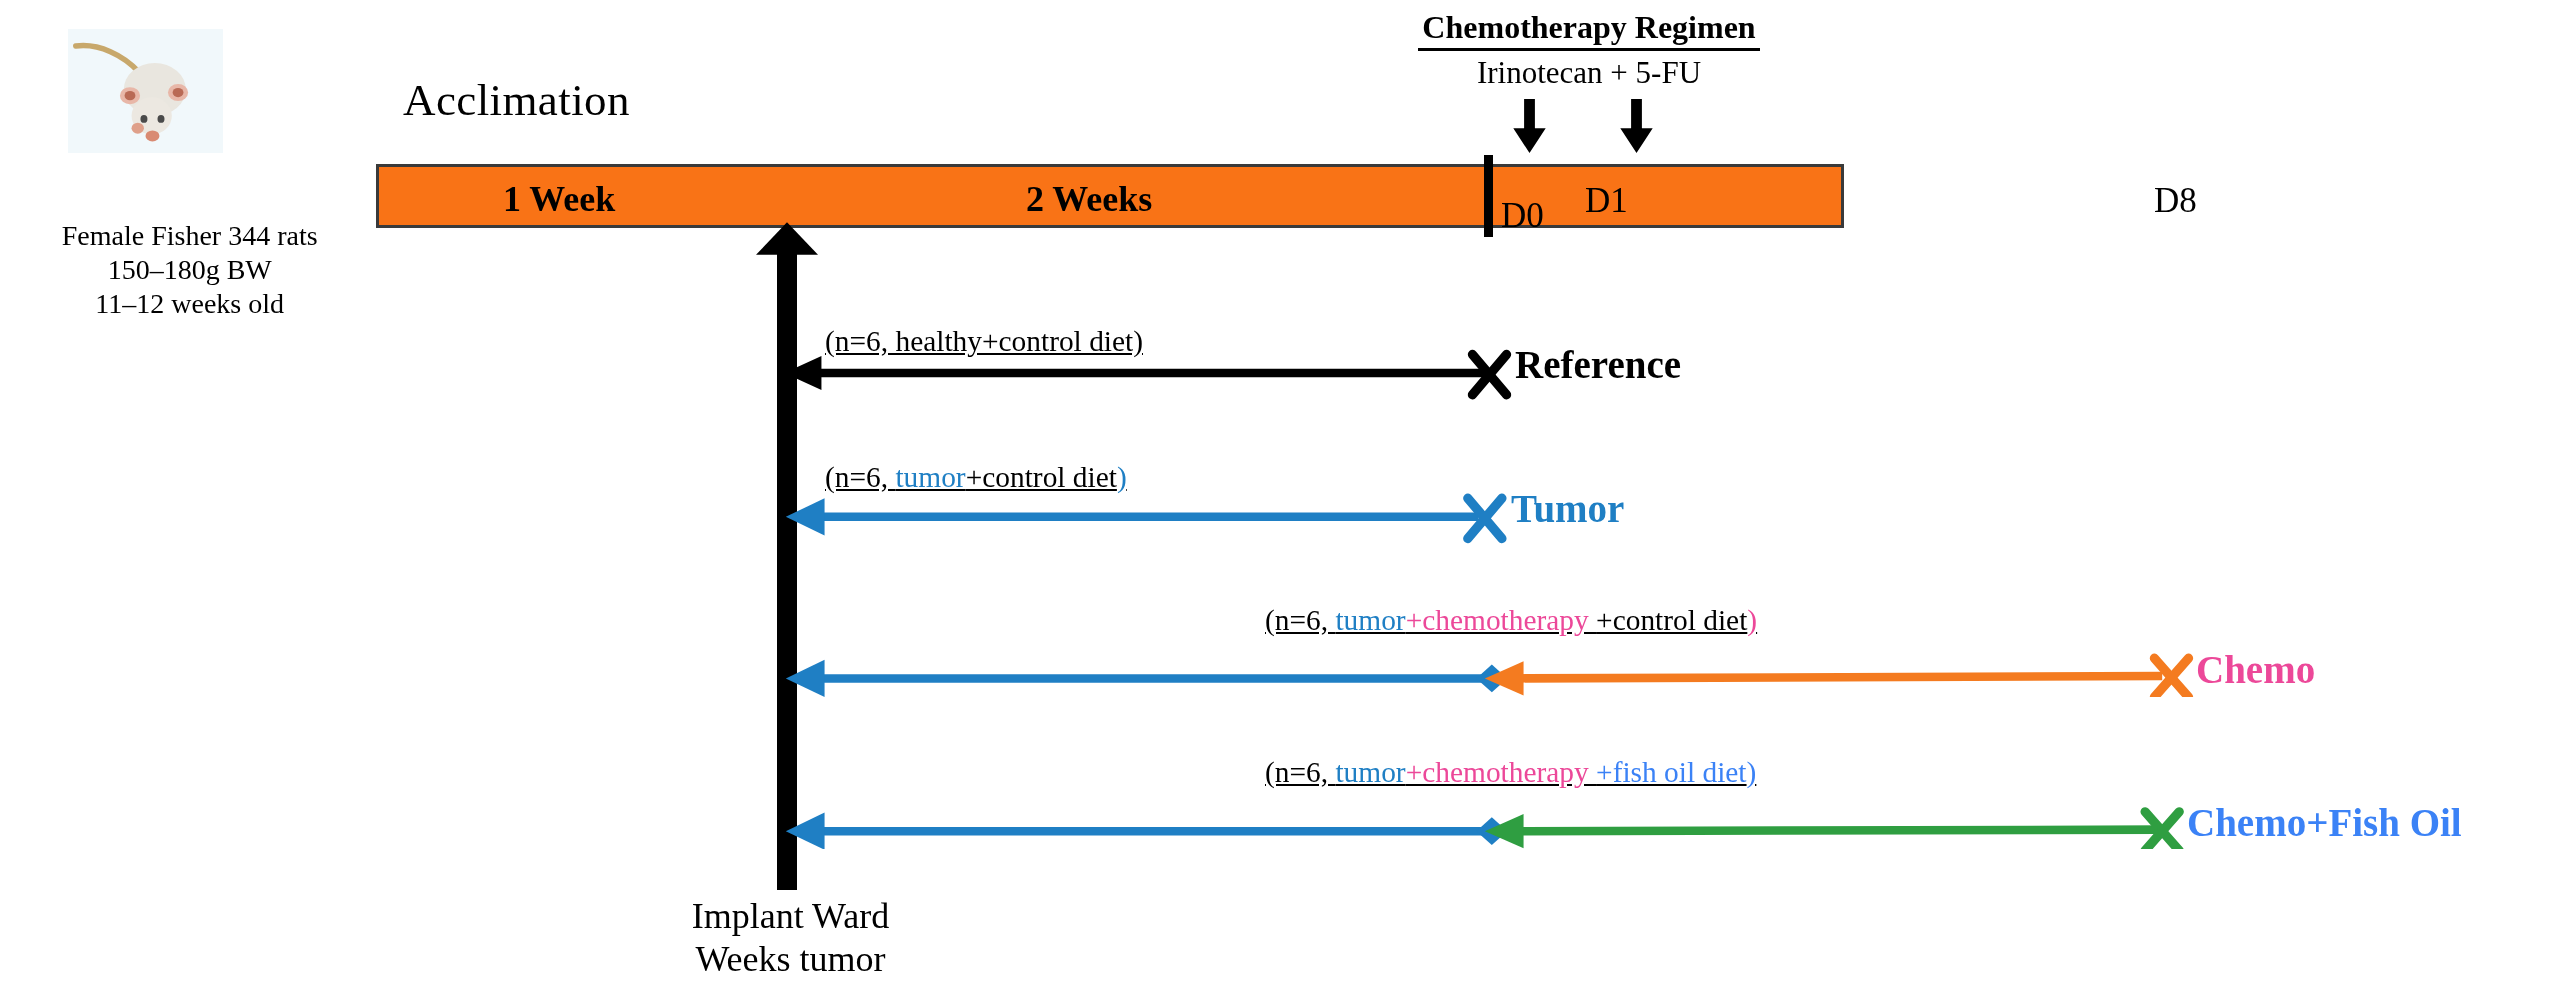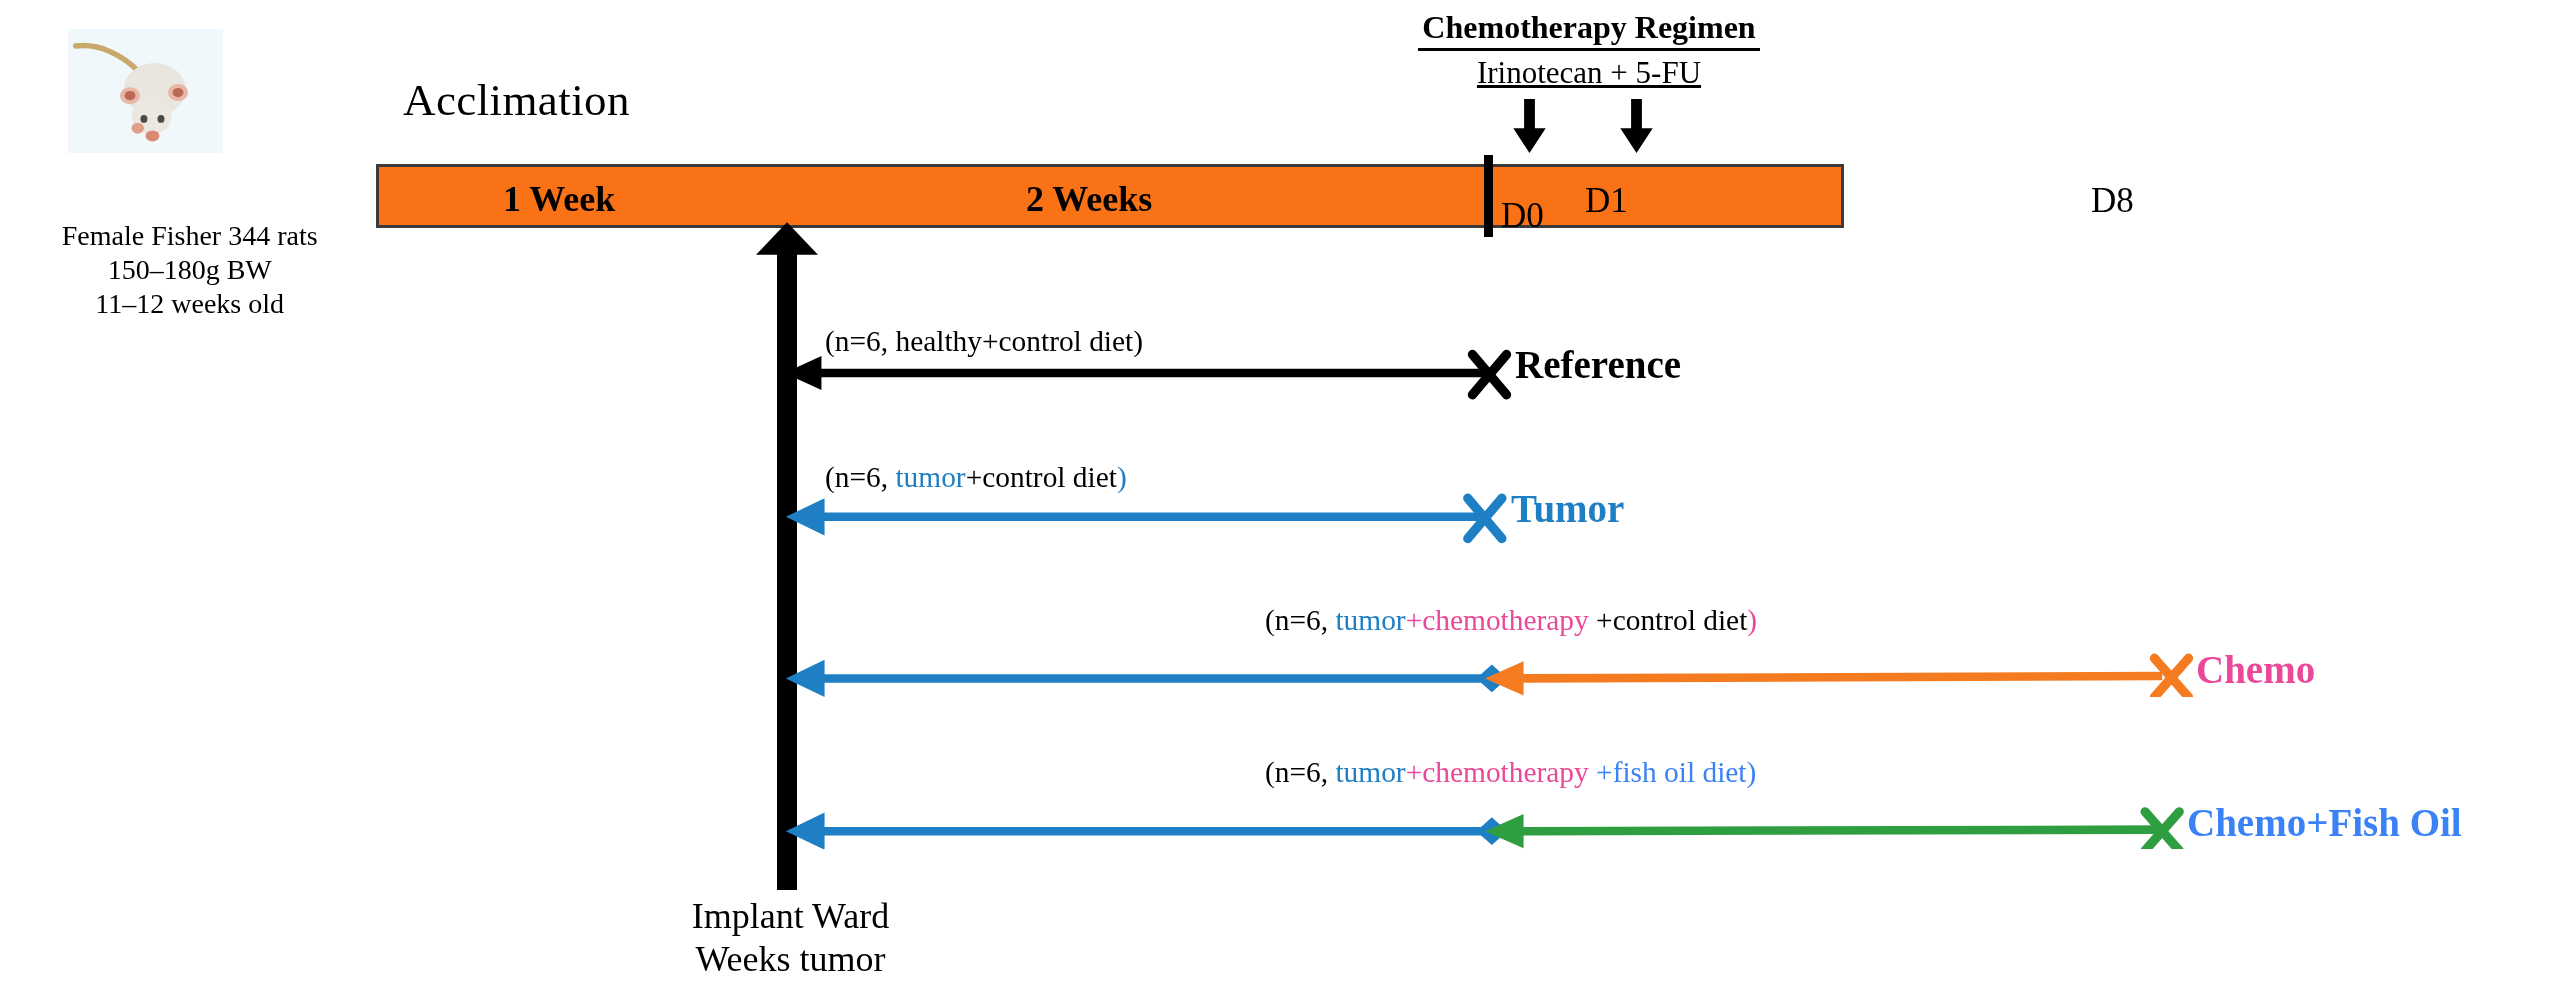--- a/index.html
+++ b/index.html
@@ -17,52 +17,52 @@
   #animal-caption{left:7.7px;top:219px;width:364px;text-align:center;
                   font-size:28px;line-height:34px;}
 
   
   #acclimation-label{left:403px;top:74px;font-size:45px;letter-spacing:0.4px;}
 
   
   #chemo-regimen{left:1372px;top:9.3px;width:434px;text-align:center;}
   #chemo-regimen .title{font-size:32px;font-weight:bold;
         border-bottom:3.9px solid #000;display:inline-block;padding:0 4.6px 1.5px 4.6px;}
-  #chemo-regimen .drugs{font-size:31px;margin-top:4.6px;text-decoration:underline;}
+  #chemo-regimen .drugs{font-size:31px;margin-top:4.6px;}
 
   
   .drug-arrow{width:33px;height:54px;}
   #drug-arrow-1{left:1513px;top:99px;}
   #drug-arrow-2{left:1620px;top:99px;}
 
   
   #timeline-bar{left:376px;top:164px;width:1468px;height:64px;
      background:#f97316;border:3.1px solid #3a3a3a;box-sizing:border-box;}
   .seg-label{position:absolute;font-size:36px;font-weight:bold;top:11px;}
   #seg-1-week{left:124px;}
   #seg-2-weeks{left:647px;}
   .day-label{position:absolute;font-size:35px;top:14px;font-weight:normal;}
   #day-d0{left:1122px;margin-top:15px;}
   #day-d1{left:1206px;}
-  #day-d8{left:1712px;}
+  #day-d8{left:1775px;}
 
   
   #bar-tick{left:1484px;top:155px;width:8.5px;height:82px;background:#000;}
 
   
   #implant-line{left:777px;top:239px;width:20px;height:651px;background:#000;}
   #implant-arrowhead{left:756px;top:222px;width:62px;height:33px;}
 
   
   #implant-caption{left:589px;top:895px;width:403px;text-align:center;
                    font-size:36px;line-height:43px;}
 
   
   .group-row{position:absolute;left:0;width:2576px;height:93px;}
-  .row-note{position:absolute;font-size:29.4px;white-space:nowrap;}
+  .row-note{position:absolute;font-size:29.4px;white-space:nowrap;text-decoration:underline;}
   .row-label{position:absolute;font-size:39px;font-weight:bold;white-space:nowrap;}
   .arrow-svg{position:absolute;left:0;top:0;}
 
   .c-black{color:#000;}
   .c-blue{color:#1f7fc4;}
   .c-orange{color:#ec4899;}
   .c-green{color:#3b82f6;}
 </style>
 </head>
 <body>

